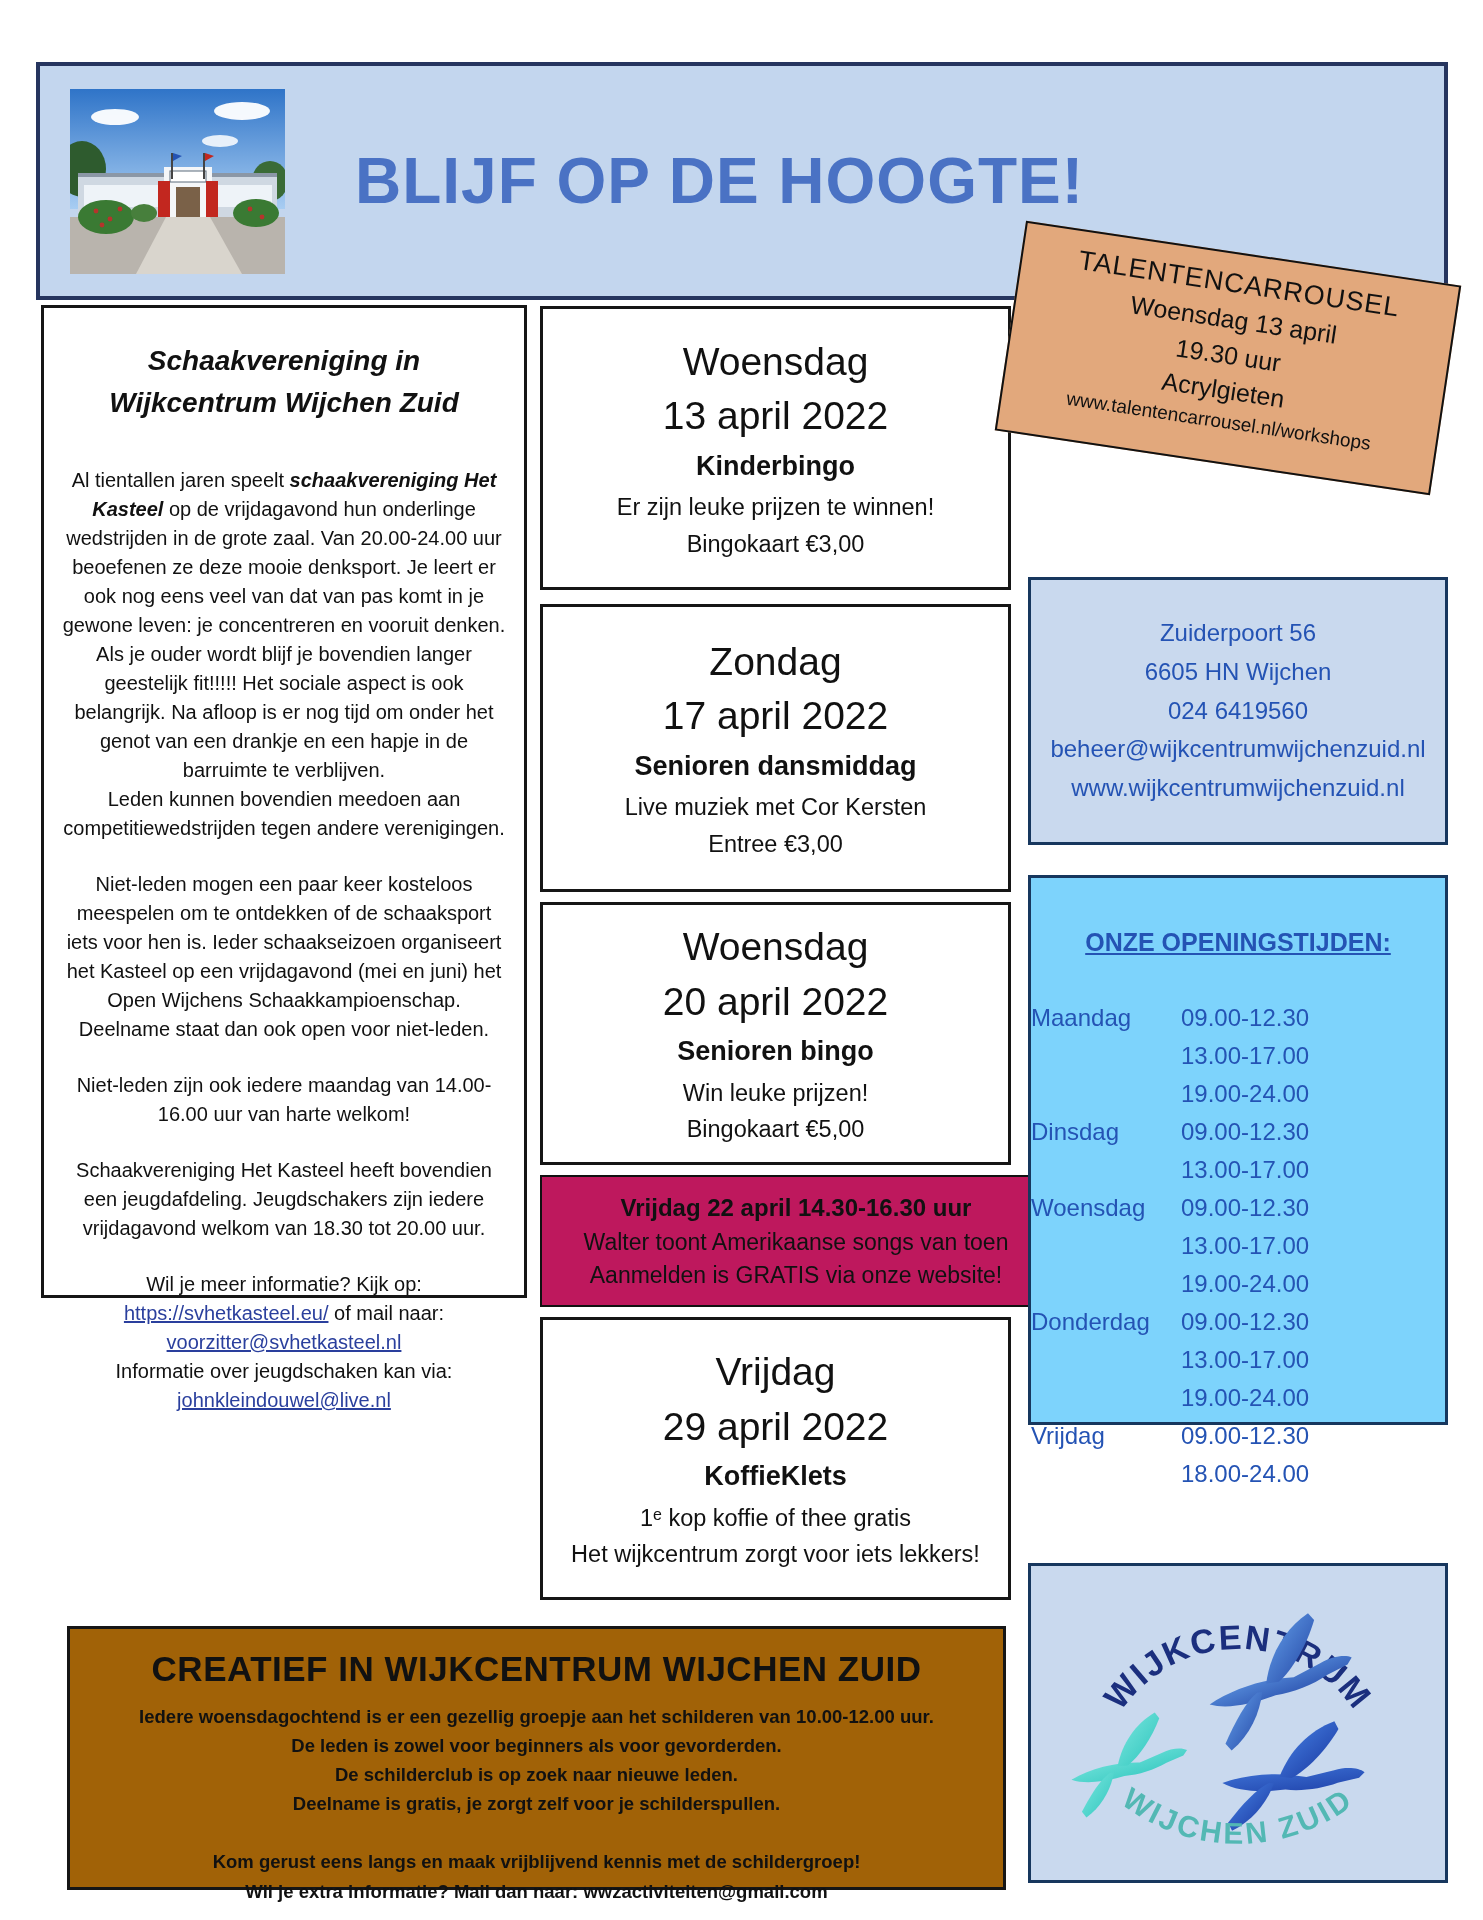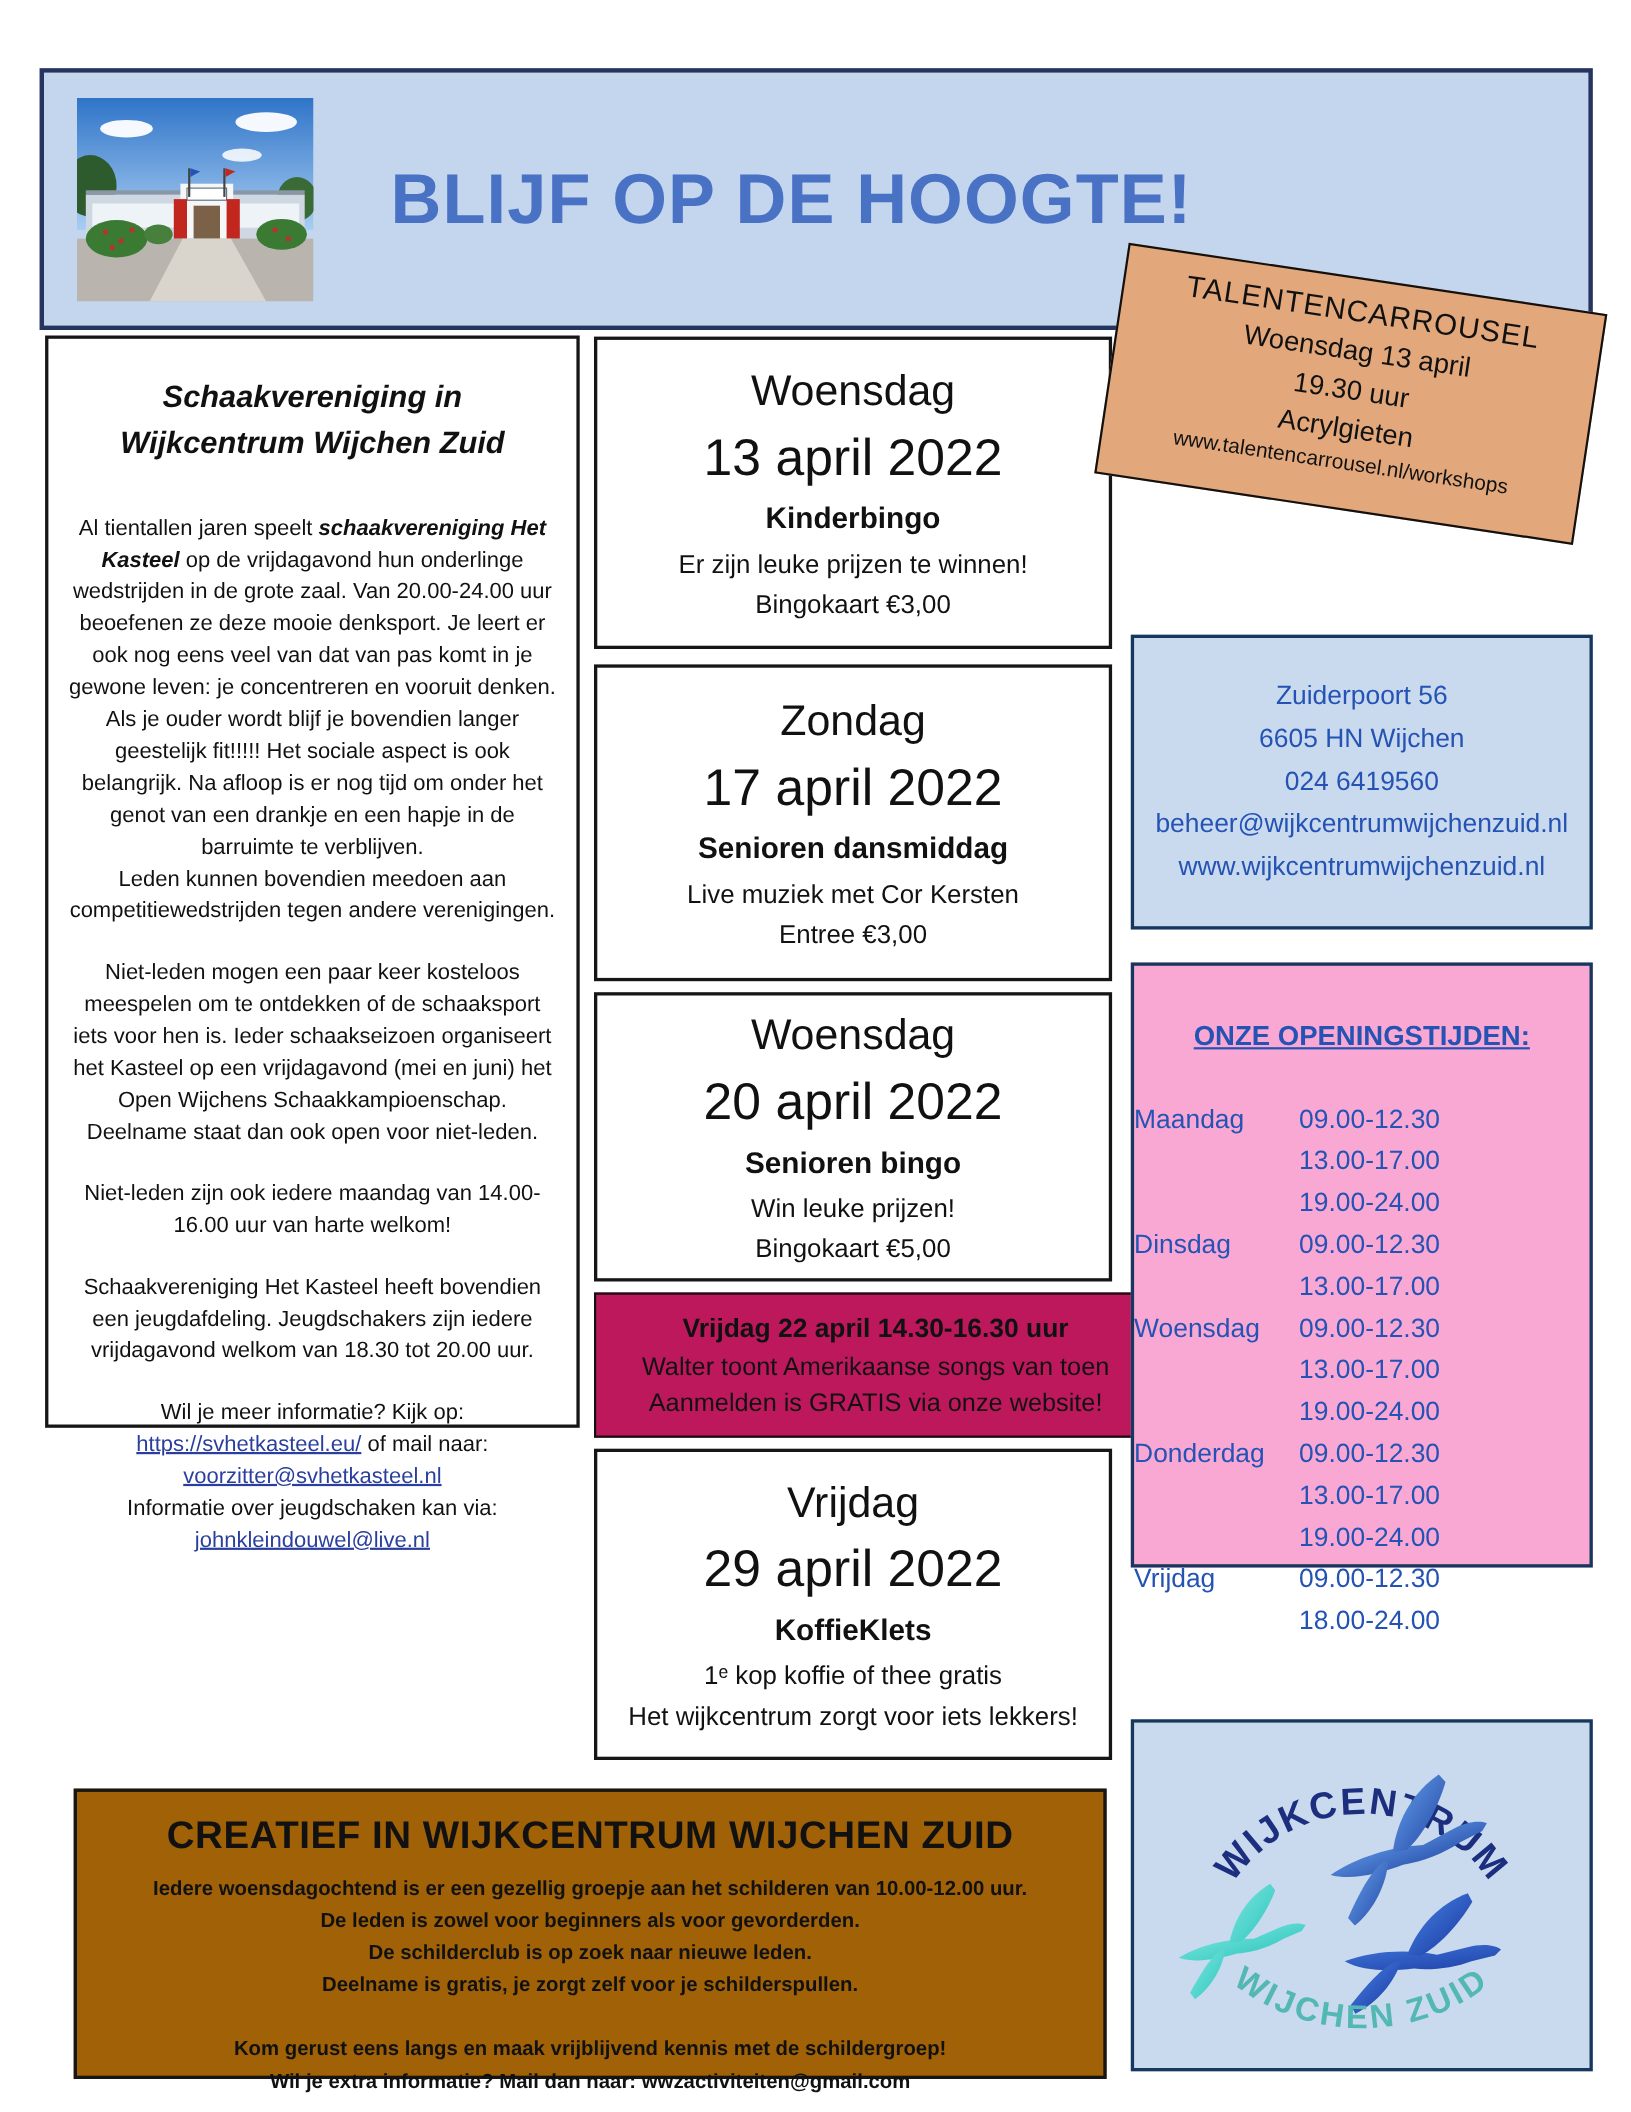--- a/index.html
+++ b/index.html
@@ -32,38 +32,38 @@
   .bseg{font-weight:bold;font-style:italic;}
   .linkseg{color:#2a3f9d;text-decoration:underline;cursor:pointer;}
 
   
   .event-box{position:absolute;left:540px;width:471px;background:#fff;
           border:3px solid #161616;box-sizing:border-box;text-align:center;
           display:flex;flex-direction:column;justify-content:center;align-items:center;}
   .eb0{top:306px;height:284px;} .eb1{top:604px;height:288px;}
   .eb2{top:902px;height:263px;} .eb3{top:1317px;height:283px;}
   .event-day{font-size:39px;line-height:1.42;}
-  .event-date{font-size:47px;line-height:1.38;}
+  .event-date{font-size:39px;line-height:1.38;}
   .event-title{font-size:27px;font-weight:bold;line-height:1.72;}
   .event-line{font-size:23.5px;line-height:1.55;}
 
   .orange-box{position:absolute;left:540px;top:1175px;width:512px;height:132px;
           background:#be185d;border:2px solid #111;box-sizing:border-box;text-align:center;
           display:flex;flex-direction:column;justify-content:center;}
   .ob-title{font-size:24px;font-weight:bold;line-height:1.5;}
   .ob-line{font-size:23px;line-height:1.45;}
 
   
   .contact-box{position:absolute;left:1028px;top:577px;width:420px;height:268px;
           background:#c9d9ee;border:3px solid #17375e;box-sizing:border-box;
           display:flex;flex-direction:column;justify-content:center;text-align:center;}
   .contact-line{font-size:24px;line-height:1.62;color:#2453b4;}
 
   .hours-box{position:absolute;left:1028px;top:875px;width:420px;height:550px;
-          background:#f9a8d4;border:3px solid #17375e;box-sizing:border-box;padding-top:50px;}
+          background:#7dd3fc;border:3px solid #17375e;box-sizing:border-box;padding-top:50px;}
   .hours-title{text-align:center;font-size:25px;font-weight:bold;text-decoration:underline;
           color:#2453b4;margin-bottom:42px;}
   .hours-row{display:grid;grid-template-columns:150px 1fr;}
   .hours-day,.hours-time{font-size:24px;color:#2453b4;line-height:38px;}
 
   .logo-box{position:absolute;left:1028px;top:1563px;width:420px;height:320px;
           background:#c9d9ee;border:3px solid #17375e;box-sizing:border-box;
           display:flex;align-items:center;justify-content:center;}
 
   

